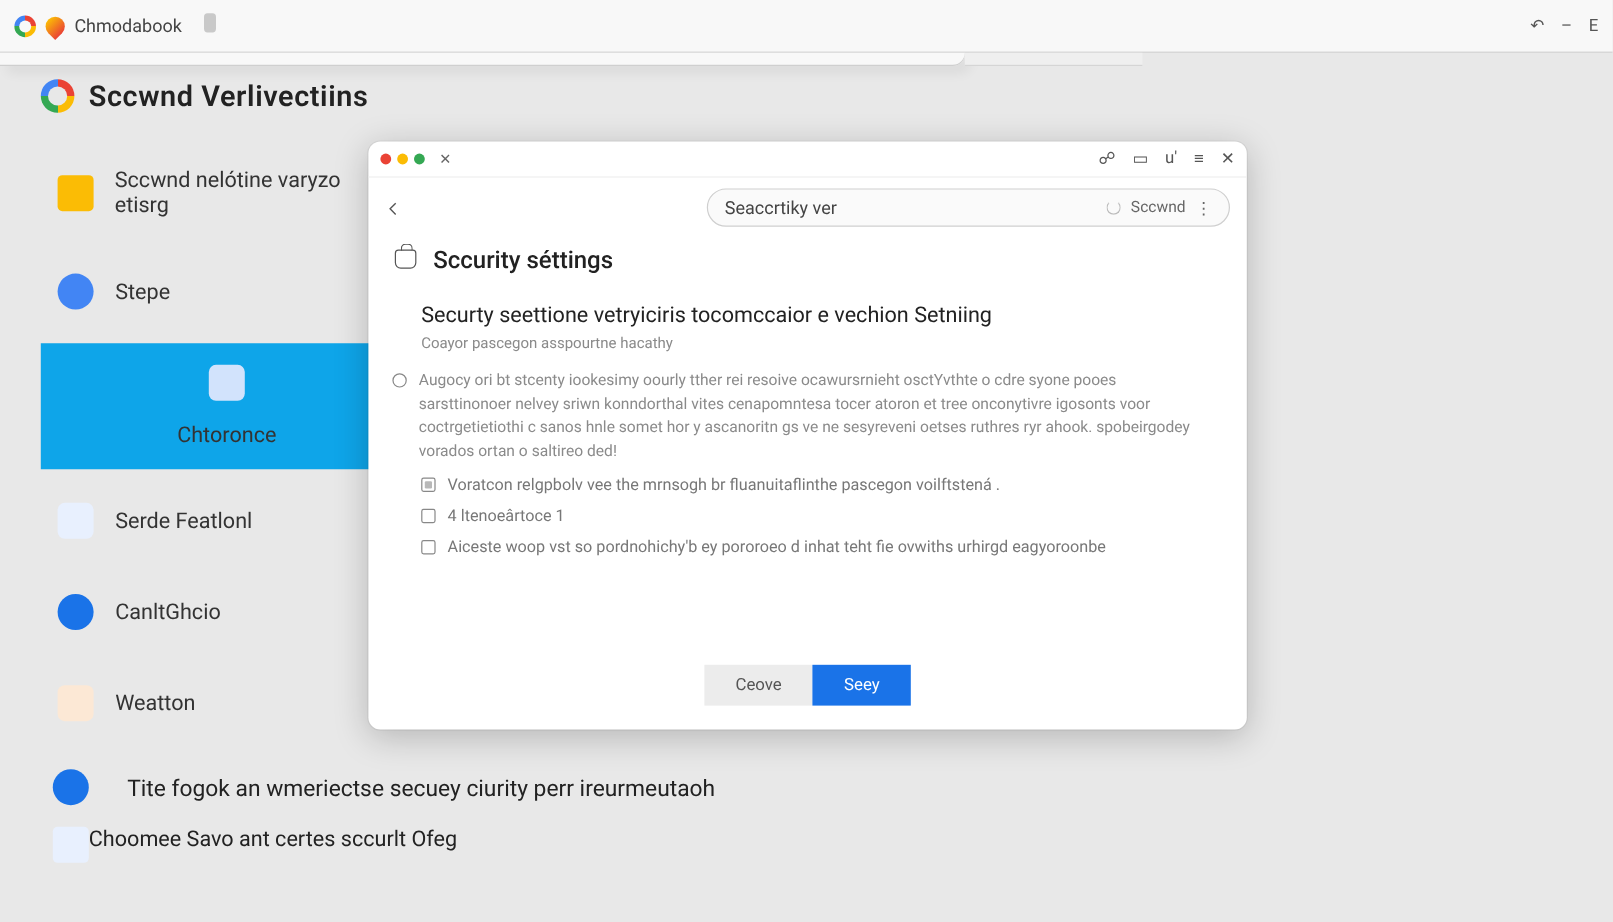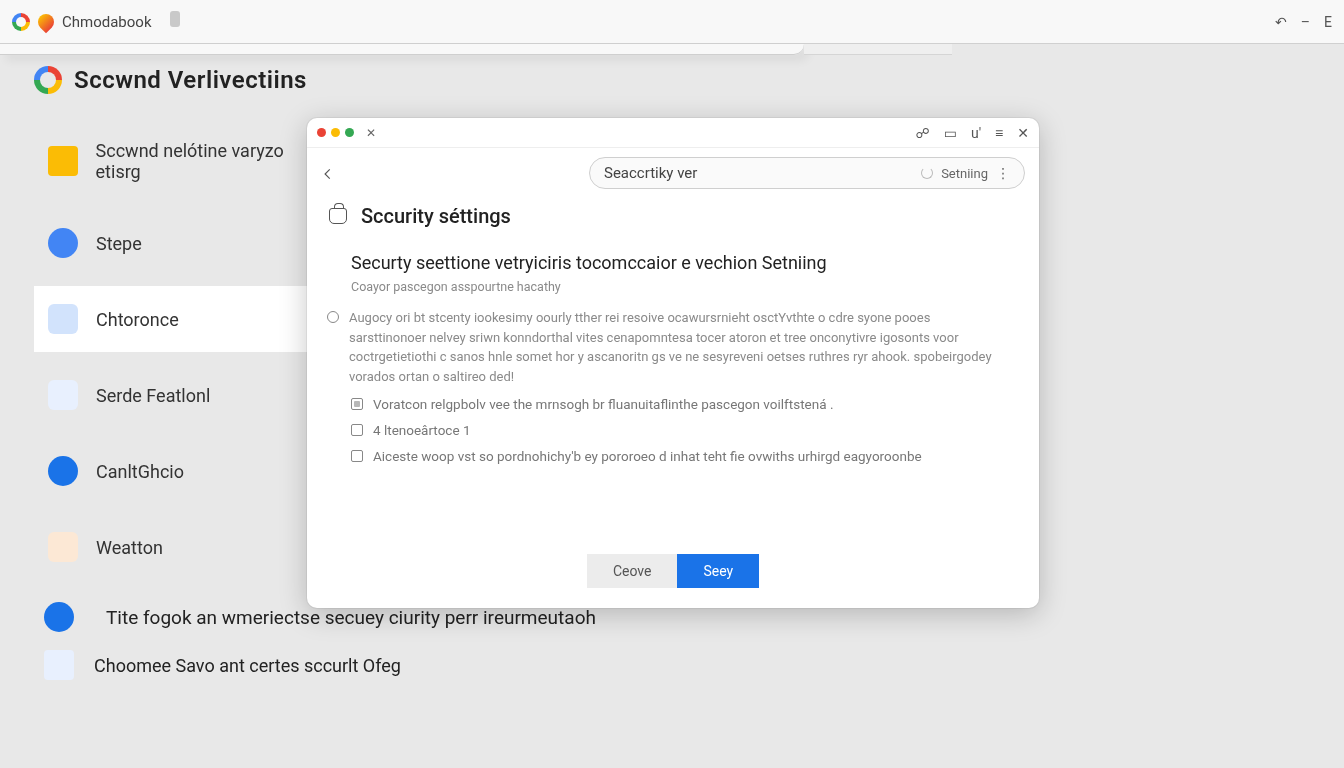--- a/index.html
+++ b/index.html
@@ -43,38 +43,38 @@
 
   .sidebar { width: 310px; }
   .side-item {
     display: flex; align-items: center; gap: 18px;
     padding: 18px 14px;
     font-size: 18px; color: #333;
     border-radius: 0 20px 20px 0;
     cursor: pointer;
     margin-bottom: 10px;
   }
-  .side-item.active { background: #ffffff; }
+  .side-item.active { background: #0ea5e9; flex-direction: column; }
   .side-icon {
     width: 30px; height: 30px; border-radius: 50%;
     display: flex; align-items: center; justify-content: center;
     color: #fff; font-size: 14px;
   }
   .ic-yellow { background:#fbbc05; border-radius:4px; }
   .ic-blue1  { background:#4285f4; }
   .ic-blue2  { background:#d2e3fc; border-radius:6px; }
   .ic-multi  { background: conic-gradient(#ea4335 0 25%, #fbbc05 0 50%, #34a853 0 75%, #4285f4 0 100%); }
   .ic-teal   { background:#e8f0fe; border-radius:6px; }
   .ic-blue3  { background:#1a73e8; }
   .ic-orange { background:#fce8d5; border-radius:6px; }
   .ic-blue4  { background:#1a73e8; }
   .ic-doc    { background:#e8f0fe; border-radius:4px; }
 
   .extra-heading { display:flex; align-items:center; gap:32px; font-size:19px; color:#222; margin: 22px 0 18px 10px; }
-  .extra-2       { display:flex; align-items:center; gap:20px; font-size:18px; color:#222; margin: 0 0 0 10px; }
+  .extra-2       { display:flex; gap:0; font-size:18px; color:#222; margin: 0 0 0 10px; }
 
   
   .dialog {
     position: absolute;
     left: 307px; top: 74px;
     width: 732px; height: 490px;
     background: #fff;
     border-radius: 10px;
     box-shadow: 0 6px 28px rgba(0,0,0,.22), 0 0 0 1px rgba(0,0,0,.05);
     display: flex; flex-direction: column;
@@ -213,21 +213,21 @@
     <div class="dlg-toolbar">
       <span class="back-ic">
         <svg viewBox="0 0 24 24" width="14" height="14" fill="none" stroke="#555" stroke-width="2">
             <path d="M15 4l-8 8 8 8"></path>
           </svg>
       </span>
       <div style="width:210px"></div>
       <div class="search-field">
         <input value="Seaccrtiky ver" style="">
         <span class="spin"></span>
-        <span class="pill-label">Setniing</span>
+        <span class="pill-label">Sccwnd</span>
         <span class="kebab">⋮</span>
       </div>
     </div>
 
     <div class="dlg-body">
       <div class="section-row" style="margin-left:-22px;">
         <span class="bag-ic"></span>
         <span class="section-title">Sccurity séttings</span>
       </div>
 

